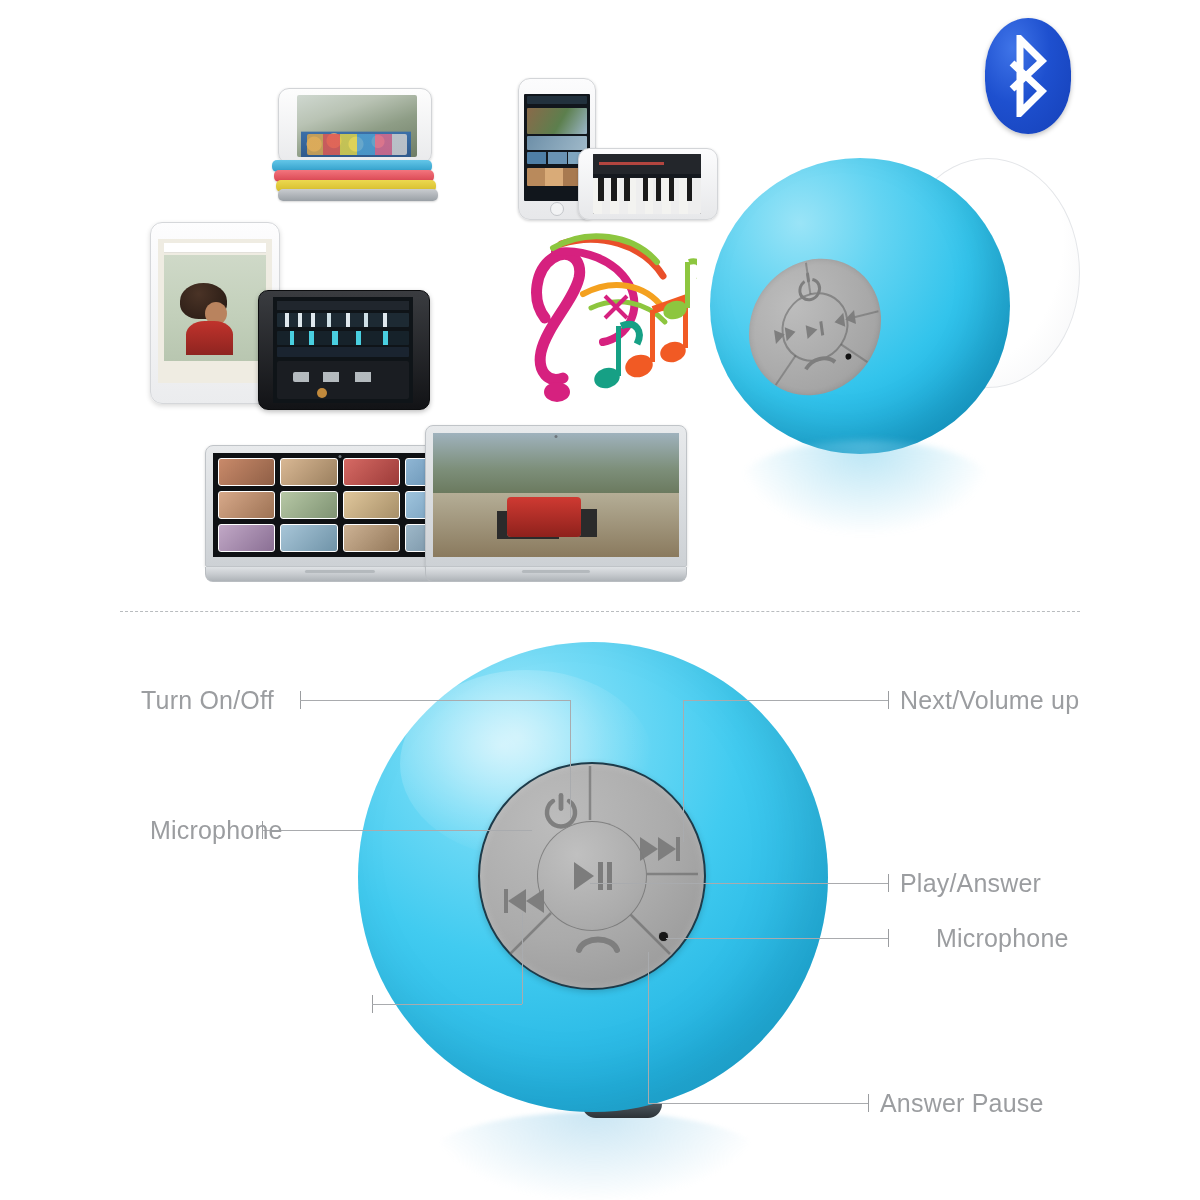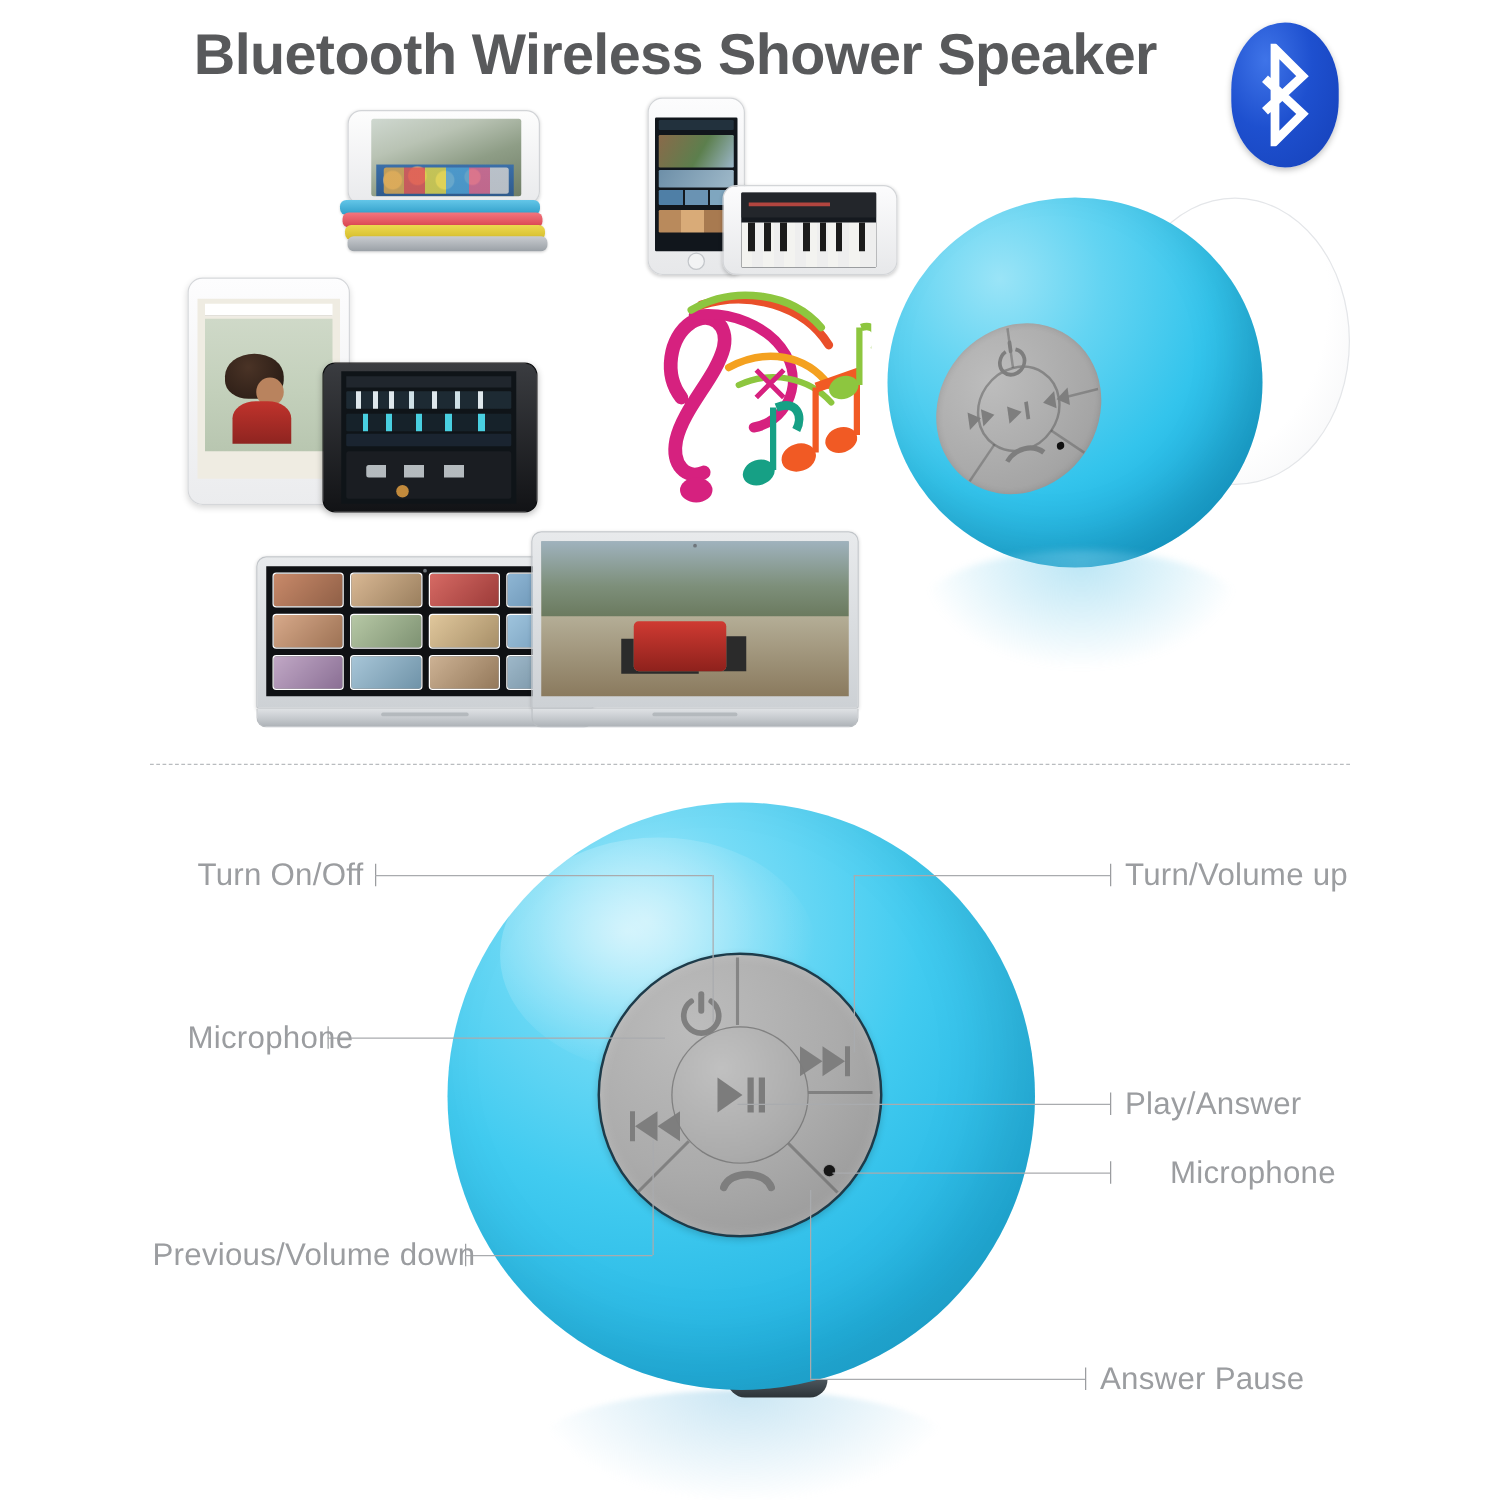--- a/index.html
+++ b/index.html
@@ -259,21 +259,20 @@
   .leader{position:absolute;background:#a9abae;}
   .leader.h{height:1px;}
   .leader.v{width:1px;}
   .tick{position:absolute;width:1px;height:18px;background:#9b9da0;}
 </style>
 </head>
 <body>
 
 <div id="page">
 
-  <div class="title">Bluetooth Wireless Shower Speaker</div>
 
   <div class="bt-badge">
     <div class="oval"></div>
     <svg width="52" height="82" viewBox="0 0 52 82">
       <path d="M18 4 L18 78 L40 56 L10 28 M18 78 L18 4 L40 26 L10 54" fill="none" stroke="#ffffff" stroke-width="7" stroke-linejoin="miter" stroke-linecap="butt"></path>
     </svg>
   </div>
 
   <div class="collage">
 
@@ -497,22 +496,21 @@
     <div class="leader h" style="left:590px;top:271px;width:298px;"></div>
     <div class="tick" style="left:888px;top:262px;"></div>
 
     <div class="leader h" style="left:666px;top:326px;width:222px;"></div>
     <div class="tick" style="left:888px;top:317px;"></div>
 
     <div class="leader v" style="left:648px;top:340px;height:151px;"></div>
     <div class="leader h" style="left:648px;top:491px;width:220px;"></div>
     <div class="tick" style="left:868px;top:482px;"></div>
 
-    <div class="lbl" style="left:158px;top:74px;">Turn On/Off</div>
+    <div class="lbl" style="left:141px;top:74px;">Turn On/Off</div>
     <div class="lbl" style="left:150px;top:204px;">Microphone</div>
-    <div class="lbl" style="left:122px;top:378px;">Previous/Volume down</div>
-    <div class="lbl" style="left:900px;top:74px;">Turn/Volume up</div>
+    <div class="lbl" style="left:900px;top:74px;">Next/Volume up</div>
     <div class="lbl" style="left:900px;top:257px;">Play/Answer</div>
     <div class="lbl" style="left:936px;top:312px;">Microphone</div>
     <div class="lbl" style="left:880px;top:477px;">Answer Pause</div>
   </div>
 
 </div>
 
 </body></html>

